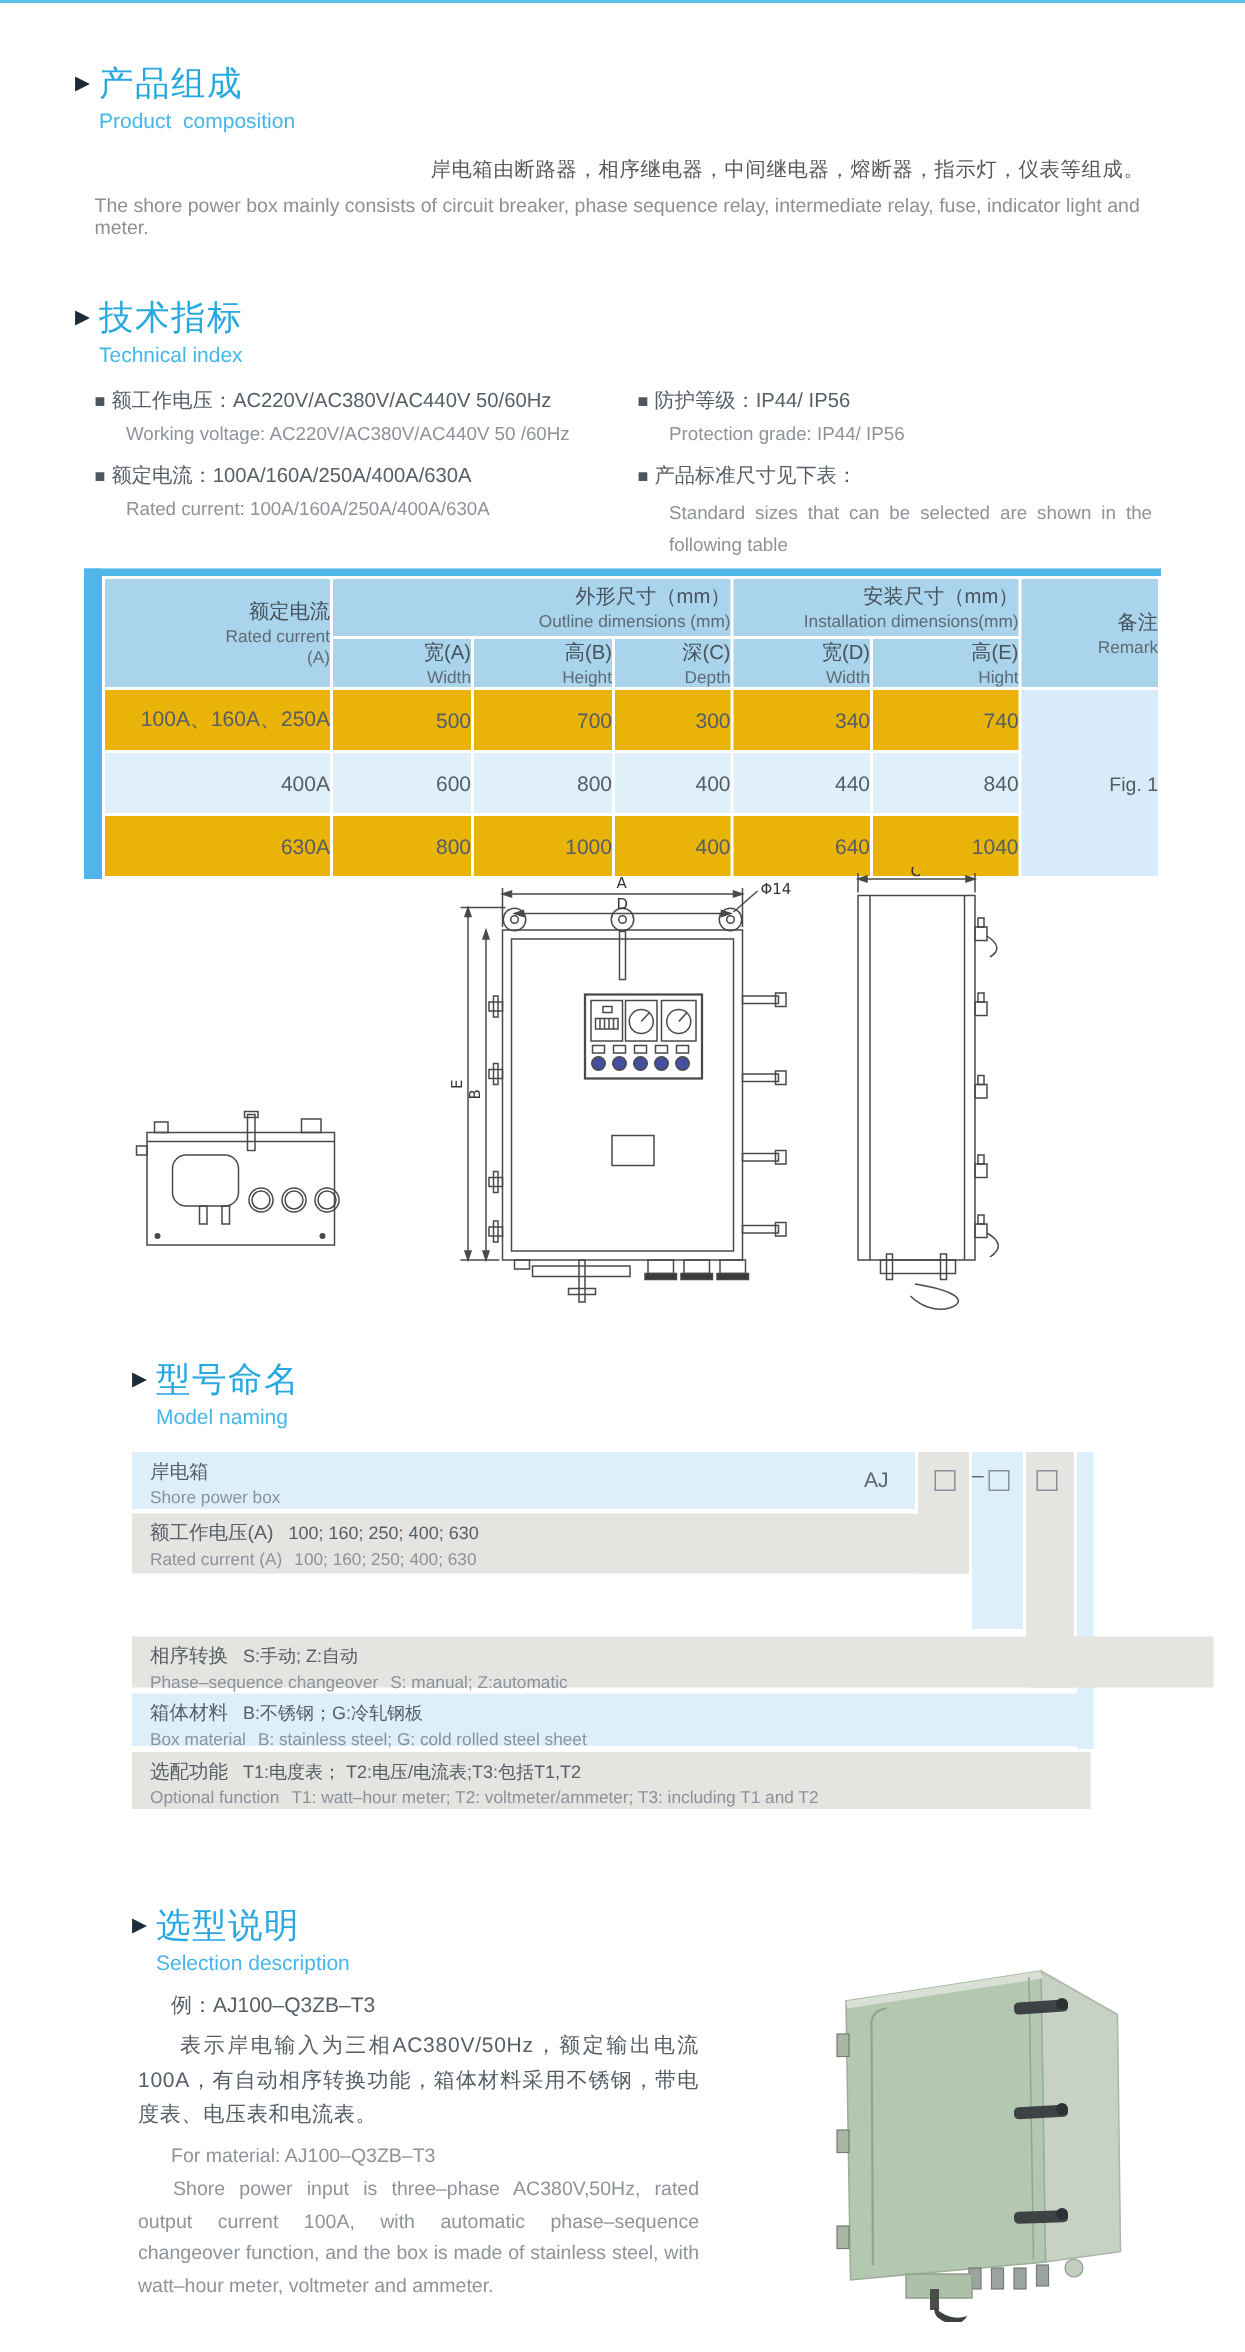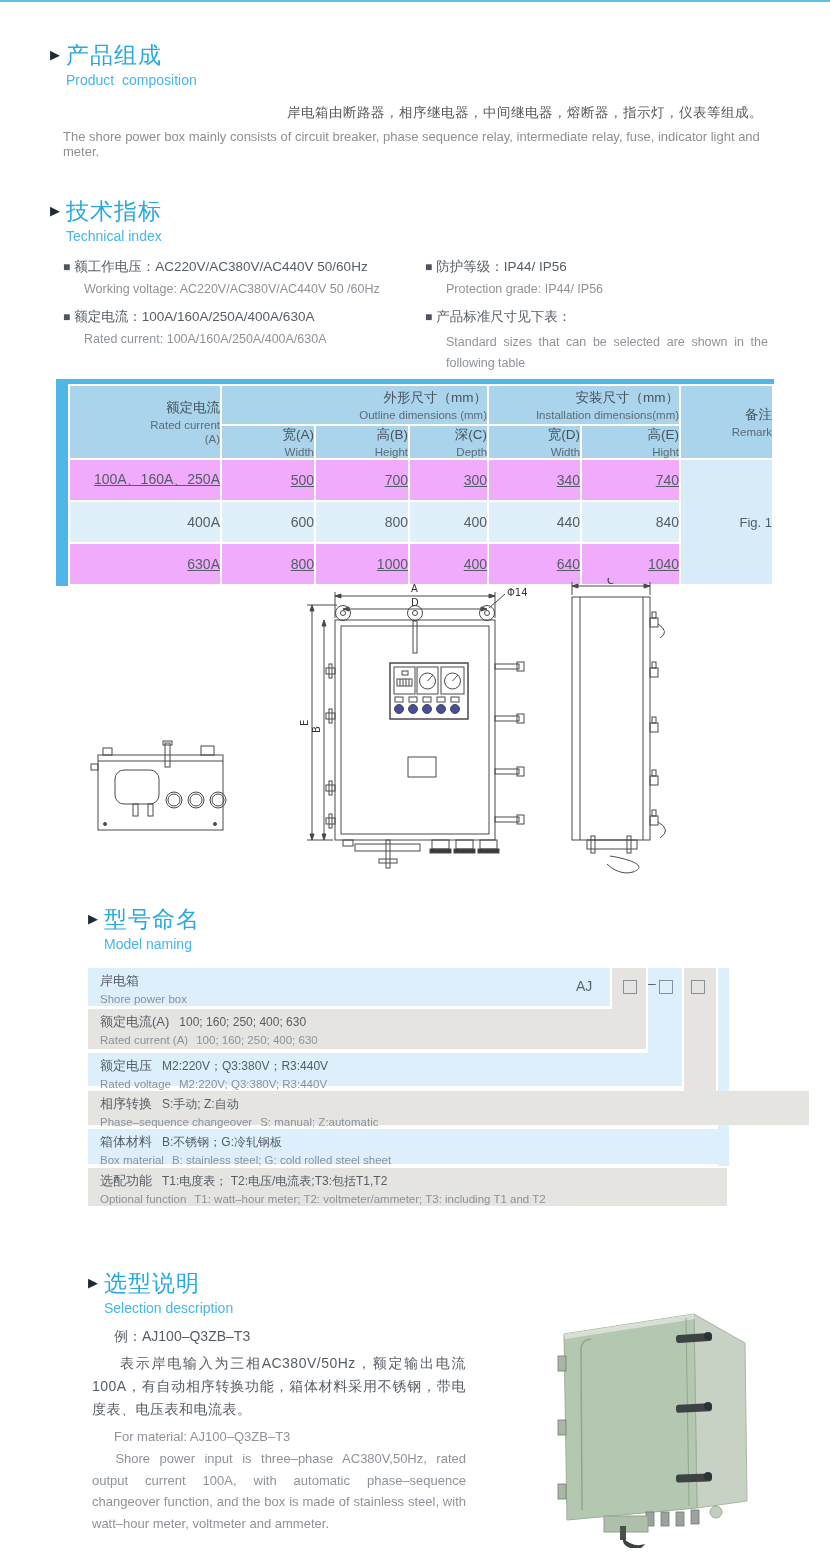--- a/index.html
+++ b/index.html
@@ -19,21 +19,21 @@
   .spec-cn .blt{color:#4d565e;margin-right:4px;font-size:12px;}
   .spec-en{font-size:12.5px;color:#8d9399;margin:6px 0 12px 21px;}
   .just{text-align:justify;}
   
   .tbl-wrap{border-left:12px solid #4fb6e7;border-top:5px solid #4fb6e7;}
   table.sz{border-collapse:separate;border-spacing:2px;width:702px;table-layout:fixed;}
   table.sz th,table.sz td{padding:0;text-align:right;vertical-align:middle;font-weight:400;}
   table.sz th{background:#a9d4ec;}
   .hcn{display:block;font-size:13.5px;color:#47525c;}
   .hen{display:block;font-size:11.5px;color:#5e6a74;margin-top:2px;}
-  td.c1{background:#f0abfc;text-decoration:underline;}
+  td.c1{background:#eab308;}
   td.c2{background:#dff0fa;}
   td.rk{background:#d7ecf8;font-size:13px;color:#555d66;}
   td.v{font-size:14px;color:#555d66;height:40px;}
   
   svg text{font-family:"DejaVu Sans","Liberation Sans",sans-serif;}
   
   #mn{position:relative;width:641px;height:240px;}
   .mnr{position:absolute;left:0;box-sizing:border-box;padding:4px 0 0 12px;}
   .bgb{background:#dceffb;}
   .bgg{background:#e5e4e1;}
@@ -337,26 +337,22 @@
     <div class="arm bgg" style="left:524px;width:34px;height:81px;"></div>
     <div class="arm bgb" style="left:560px;width:34px;height:118px;"></div>
     <div class="arm bgg" style="left:596px;width:32px;height:157px;"></div>
     <div class="arm bgb" style="left:630px;width:11px;height:198px;"></div>
 
     <div class="mnr bgb" style="top:0;width:522px;height:38px;">
       <div class="mn-cn"><span>岸电箱</span></div>
       <div class="mn-en"><span>Shore power box</span></div>
     </div>
     <div class="mnr bgg" style="top:41px;width:558px;height:40px;">
-      <div class="mn-cn"><span>额定电流(A)</span><span class="val">100; 160; 250; 400; 630</span></div>
+      <div class="mn-cn"><span>额工作电压(A)</span><span class="val">100; 160; 250; 400; 630</span></div>
       <div class="mn-en"><span>Rated current (A)</span><span class="val">100; 160; 250; 400; 630</span></div>
-    </div>
-    <div class="mnr bgb" style="top:85px;width:594px;height:33px;">
-      <div class="mn-cn"><span>额定电压</span><span class="val">M2:220V；Q3:380V；R3:440V</span></div>
-      <div class="mn-en"><span>Rated voltage</span><span class="val">M2:220V;  Q3:380V;  R3:440V</span></div>
     </div>
     <div class="mnr bgg" style="top:123px;width:721px;height:34px;">
       <div class="mn-cn"><span>相序转换</span><span class="val">S:手动; Z:自动</span></div>
       <div class="mn-en"><span>Phase–sequence changeover</span><span class="val">S: manual;  Z:automatic</span></div>
     </div>
     <div class="mnr bgb" style="top:161px;width:639px;height:35px;">
       <div class="mn-cn"><span>箱体材料</span><span class="val">B:不锈钢；G:冷轧钢板</span></div>
       <div class="mn-en"><span>Box material</span><span class="val">B: stainless steel; G: cold rolled steel sheet</span></div>
     </div>
     <div class="mnr bgg" style="top:200px;width:639px;height:38px;">

